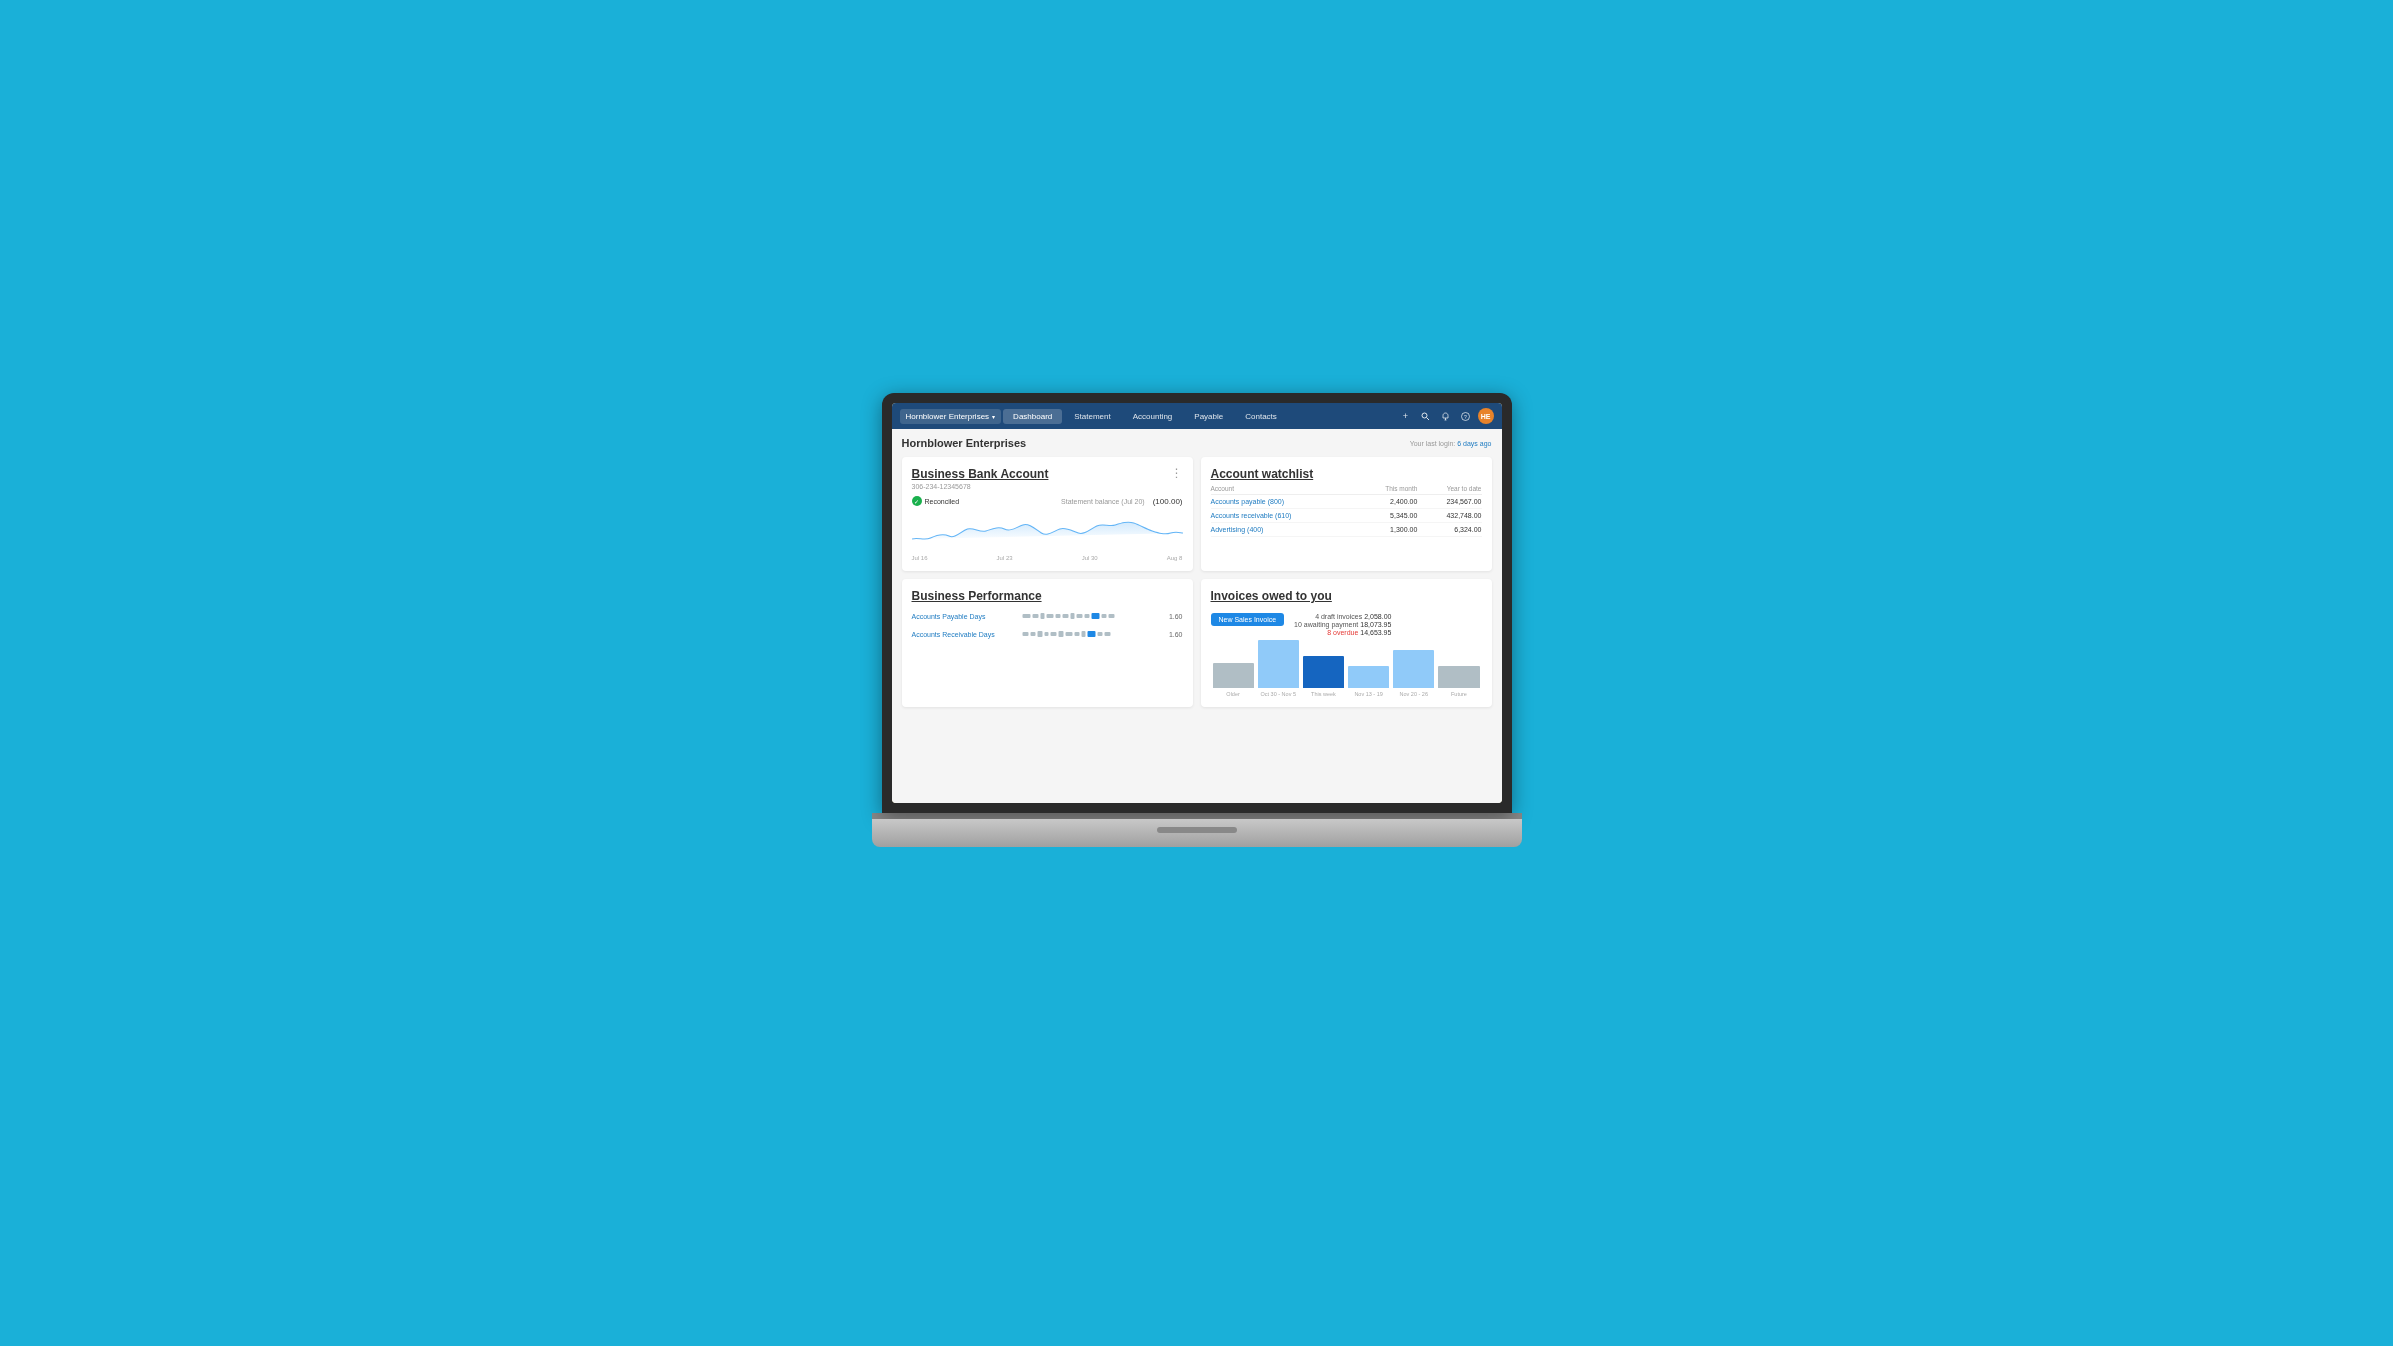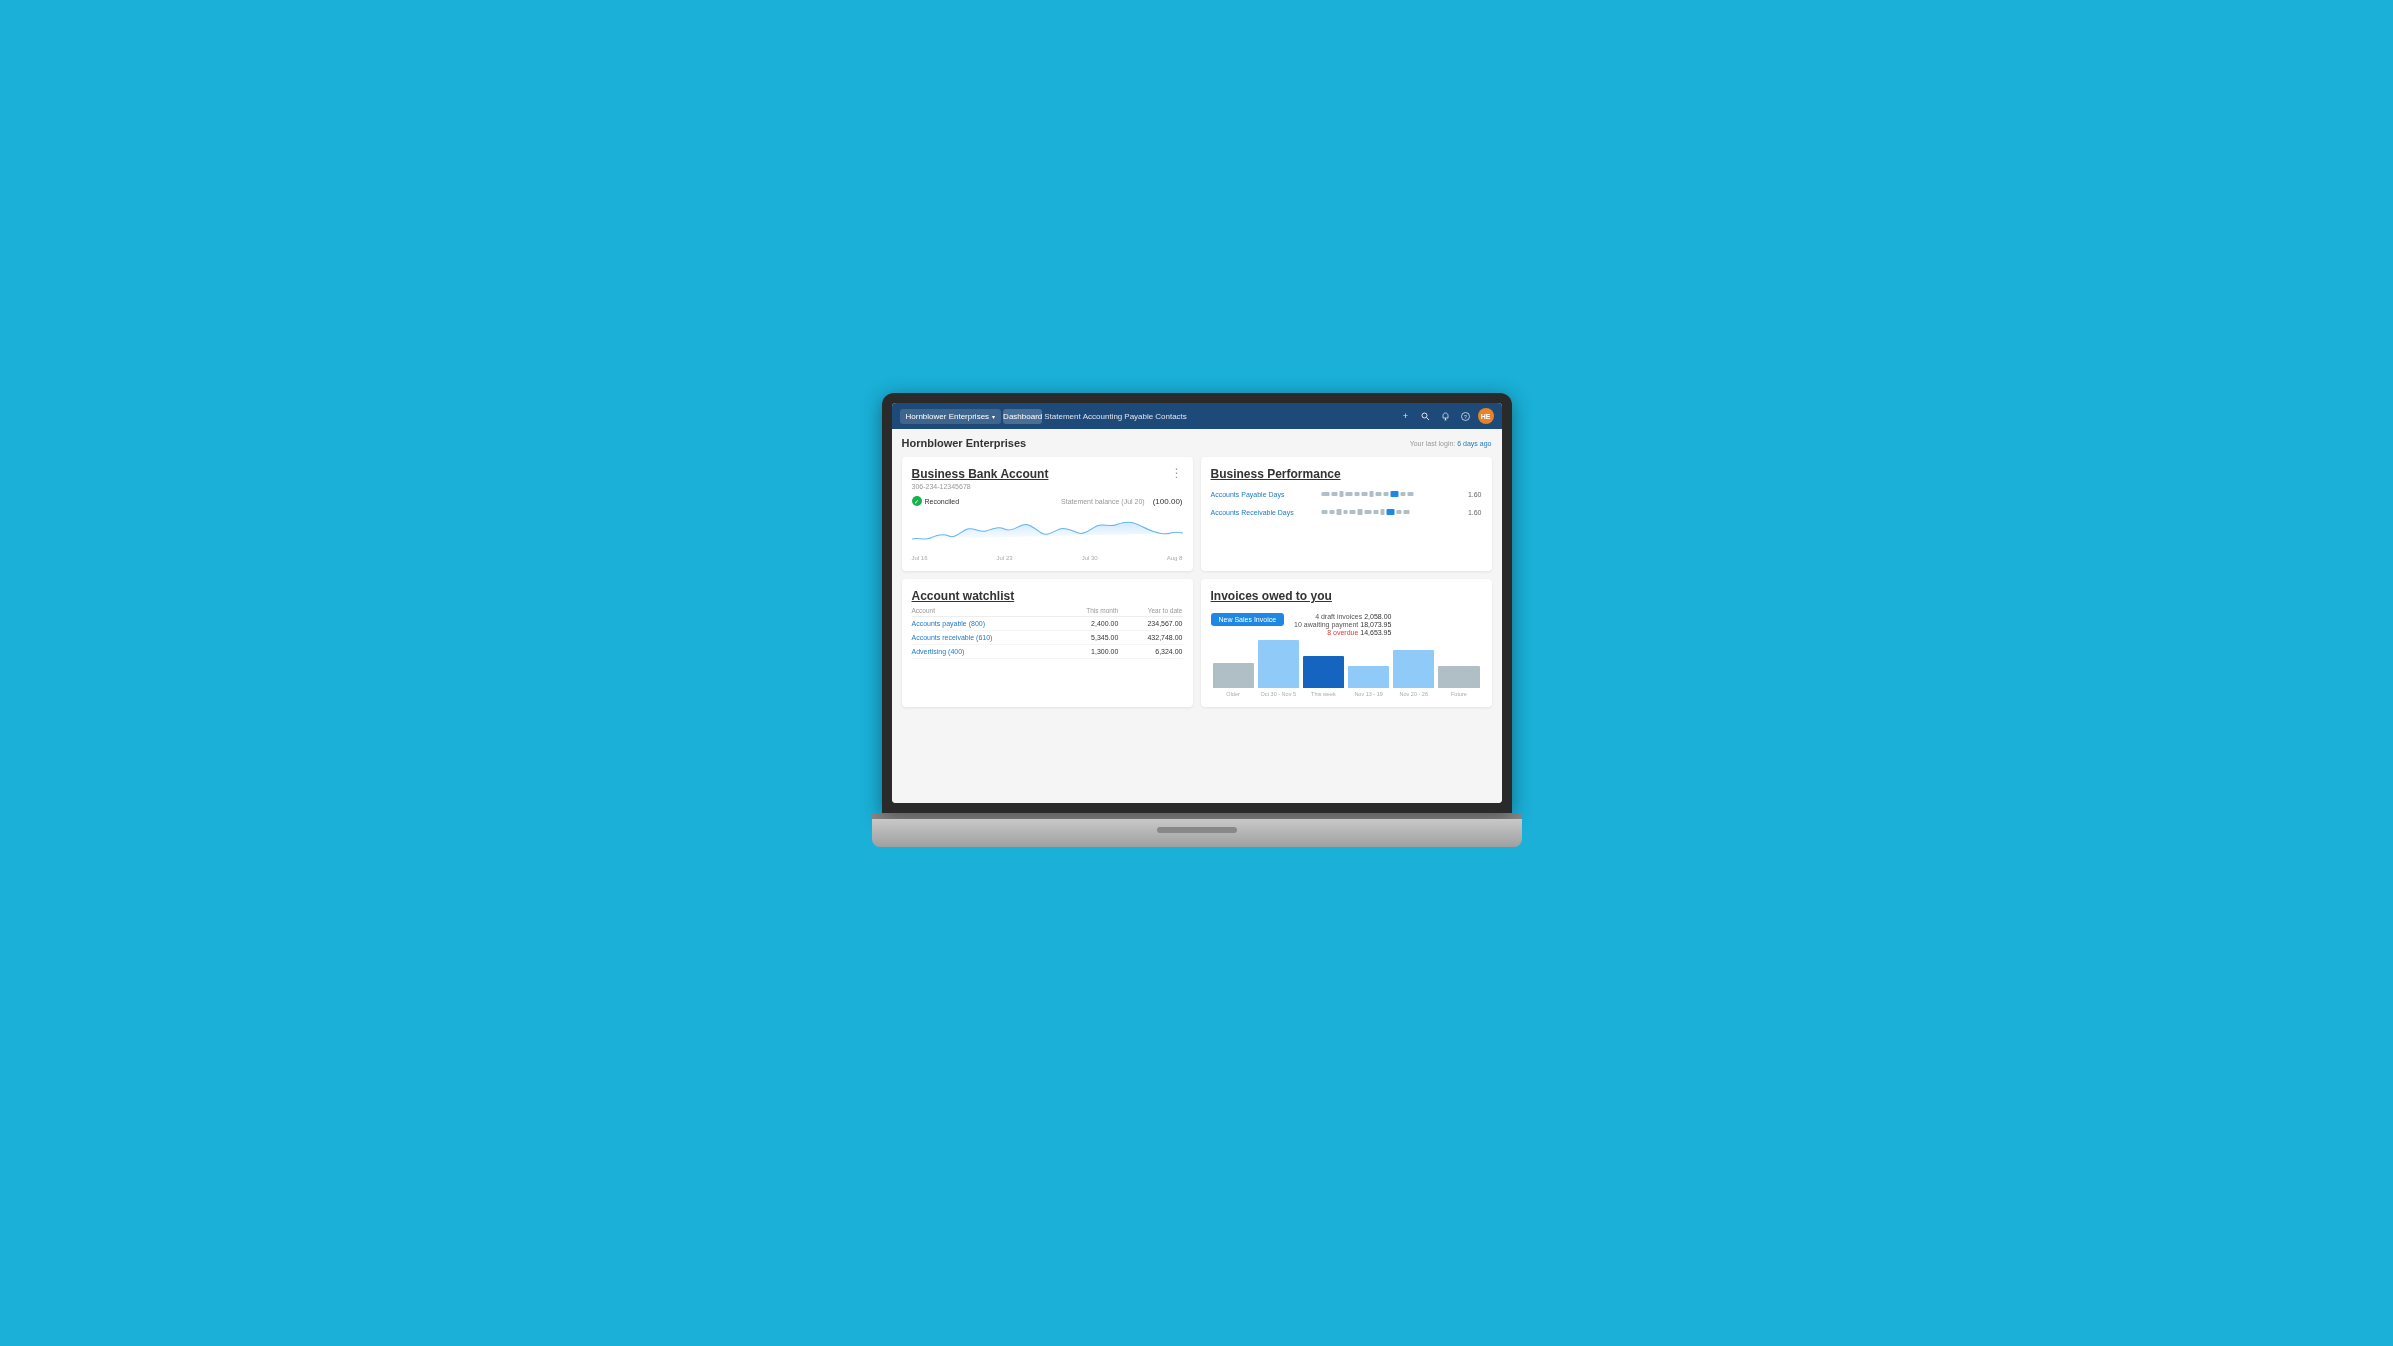--- a/index.html
+++ b/index.html
@@ -89,21 +89,21 @@
       cursor: pointer;
     }
 
     .nav-brand .chevron {
       font-size: 6px;
     }
 
     .nav-item {
       color: rgba(255,255,255,0.85);
       font-size: 8px;
-      padding: 3px 0;
+      padding: 3px 10px;
       border-radius: 3px;
       cursor: pointer;
     }
 
     .nav-item.active {
       background: rgba(255,255,255,0.2);
       color: white;
     }
 
     .nav-spacer { flex: 1; }
@@ -512,71 +512,20 @@
                     </linearGradient>
                   </defs>
                   <path d="M0,28 C5,26 10,30 15,27 C20,24 25,22 30,25 C35,28 40,20 45,18 C50,16 55,22 60,20 C65,18 70,15 75,18 C80,21 85,16 90,14 C95,12 100,18 105,22 C110,26 115,20 120,18 C125,16 130,20 135,22 C140,24 145,18 150,15 C155,12 160,16 165,14 C170,12 175,10 180,12 C185,14 190,18 195,20 C200,22 205,24 210,22 C215,20 218,22 220,22" fill="url(#chartGrad)" stroke="#64b5f6" stroke-width="1"></path>
                 </svg>
               </div>
               <div class="chart-dates">
                 <span class="chart-date-label">Jul 16</span>
                 <span class="chart-date-label">Jul 23</span>
                 <span class="chart-date-label">Jul 30</span>
                 <span class="chart-date-label">Aug 8</span>
-              </div>
-            </div>
-
-            <div class="card">
-              <div class="card-title">Business Performance</div>
-              <div style="margin-top:8px;">
-                <div class="perf-row">
-                  <div class="perf-label">Accounts Payable Days</div>
-                  <div class="perf-bar-container">
-                    <div class="perf-bar-bg">
-
-                      <svg width="100%" height="8" viewBox="0 0 120 8">
-                        <rect x="0" y="2" width="8" height="4" fill="#b0bec5" rx="1"></rect>
-                        <rect x="10" y="2" width="6" height="4" fill="#b0bec5" rx="1"></rect>
-                        <rect x="18" y="1" width="4" height="6" fill="#b0bec5" rx="1"></rect>
-                        <rect x="24" y="2" width="7" height="4" fill="#b0bec5" rx="1"></rect>
-                        <rect x="33" y="2" width="5" height="4" fill="#b0bec5" rx="1"></rect>
-                        <rect x="40" y="2" width="6" height="4" fill="#b0bec5" rx="1"></rect>
-                        <rect x="48" y="1" width="4" height="6" fill="#b0bec5" rx="1"></rect>
-                        <rect x="54" y="2" width="6" height="4" fill="#b0bec5" rx="1"></rect>
-                        <rect x="62" y="2" width="5" height="4" fill="#b0bec5" rx="1"></rect>
-                        <rect x="69" y="1" width="8" height="6" fill="#1e88e5" rx="1"></rect>
-                        <rect x="79" y="2" width="5" height="4" fill="#b0bec5" rx="1"></rect>
-                        <rect x="86" y="2" width="6" height="4" fill="#b0bec5" rx="1"></rect>
-                      </svg>
-                    </div>
-                  </div>
-                  <div class="perf-value">1.60</div>
-                </div>
-                <div class="perf-row">
-                  <div class="perf-label">Accounts Receivable Days</div>
-                  <div class="perf-bar-container">
-                    <div class="perf-bar-bg">
-                      <svg width="100%" height="8" viewBox="0 0 120 8">
-                        <rect x="0" y="2" width="6" height="4" fill="#b0bec5" rx="1"></rect>
-                        <rect x="8" y="2" width="5" height="4" fill="#b0bec5" rx="1"></rect>
-                        <rect x="15" y="1" width="5" height="6" fill="#b0bec5" rx="1"></rect>
-                        <rect x="22" y="2" width="4" height="4" fill="#b0bec5" rx="1"></rect>
-                        <rect x="28" y="2" width="6" height="4" fill="#b0bec5" rx="1"></rect>
-                        <rect x="36" y="1" width="5" height="6" fill="#b0bec5" rx="1"></rect>
-                        <rect x="43" y="2" width="7" height="4" fill="#b0bec5" rx="1"></rect>
-                        <rect x="52" y="2" width="5" height="4" fill="#b0bec5" rx="1"></rect>
-                        <rect x="59" y="1" width="4" height="6" fill="#b0bec5" rx="1"></rect>
-                        <rect x="65" y="1" width="8" height="6" fill="#1e88e5" rx="1"></rect>
-                        <rect x="75" y="2" width="5" height="4" fill="#b0bec5" rx="1"></rect>
-                        <rect x="82" y="2" width="6" height="4" fill="#b0bec5" rx="1"></rect>
-                      </svg>
-                    </div>
-                  </div>
-                  <div class="perf-value">1.60</div>
-                </div>
               </div>
             </div>
 
             <div class="card">
               <div class="card-title">Account watchlist</div>
               <table class="watchlist-table">
                 <thead>
                   <tr>
                     <th>Account</th>
                     <th>This month</th>
@@ -597,20 +546,71 @@
                   <tr>
                     <td><a href="#" class="watchlist-link">Advertising (400)</a></td>
                     <td>1,300.00</td>
                     <td>6,324.00</td>
                   </tr>
                 </tbody>
               </table>
             </div>
 
             <div class="card">
+              <div class="card-title">Business Performance</div>
+              <div style="margin-top:8px;">
+                <div class="perf-row">
+                  <div class="perf-label">Accounts Payable Days</div>
+                  <div class="perf-bar-container">
+                    <div class="perf-bar-bg">
+
+                      <svg width="100%" height="8" viewBox="0 0 120 8">
+                        <rect x="0" y="2" width="8" height="4" fill="#b0bec5" rx="1"></rect>
+                        <rect x="10" y="2" width="6" height="4" fill="#b0bec5" rx="1"></rect>
+                        <rect x="18" y="1" width="4" height="6" fill="#b0bec5" rx="1"></rect>
+                        <rect x="24" y="2" width="7" height="4" fill="#b0bec5" rx="1"></rect>
+                        <rect x="33" y="2" width="5" height="4" fill="#b0bec5" rx="1"></rect>
+                        <rect x="40" y="2" width="6" height="4" fill="#b0bec5" rx="1"></rect>
+                        <rect x="48" y="1" width="4" height="6" fill="#b0bec5" rx="1"></rect>
+                        <rect x="54" y="2" width="6" height="4" fill="#b0bec5" rx="1"></rect>
+                        <rect x="62" y="2" width="5" height="4" fill="#b0bec5" rx="1"></rect>
+                        <rect x="69" y="1" width="8" height="6" fill="#1e88e5" rx="1"></rect>
+                        <rect x="79" y="2" width="5" height="4" fill="#b0bec5" rx="1"></rect>
+                        <rect x="86" y="2" width="6" height="4" fill="#b0bec5" rx="1"></rect>
+                      </svg>
+                    </div>
+                  </div>
+                  <div class="perf-value">1.60</div>
+                </div>
+                <div class="perf-row">
+                  <div class="perf-label">Accounts Receivable Days</div>
+                  <div class="perf-bar-container">
+                    <div class="perf-bar-bg">
+                      <svg width="100%" height="8" viewBox="0 0 120 8">
+                        <rect x="0" y="2" width="6" height="4" fill="#b0bec5" rx="1"></rect>
+                        <rect x="8" y="2" width="5" height="4" fill="#b0bec5" rx="1"></rect>
+                        <rect x="15" y="1" width="5" height="6" fill="#b0bec5" rx="1"></rect>
+                        <rect x="22" y="2" width="4" height="4" fill="#b0bec5" rx="1"></rect>
+                        <rect x="28" y="2" width="6" height="4" fill="#b0bec5" rx="1"></rect>
+                        <rect x="36" y="1" width="5" height="6" fill="#b0bec5" rx="1"></rect>
+                        <rect x="43" y="2" width="7" height="4" fill="#b0bec5" rx="1"></rect>
+                        <rect x="52" y="2" width="5" height="4" fill="#b0bec5" rx="1"></rect>
+                        <rect x="59" y="1" width="4" height="6" fill="#b0bec5" rx="1"></rect>
+                        <rect x="65" y="1" width="8" height="6" fill="#1e88e5" rx="1"></rect>
+                        <rect x="75" y="2" width="5" height="4" fill="#b0bec5" rx="1"></rect>
+                        <rect x="82" y="2" width="6" height="4" fill="#b0bec5" rx="1"></rect>
+                      </svg>
+                    </div>
+                  </div>
+                  <div class="perf-value">1.60</div>
+                </div>
+              </div>
+            </div>
+
+            <div class="card">
               <div class="invoices-header">
                 <div class="card-title">Invoices owed to you</div>
               </div>
               <div style="display:flex; align-items:flex-start; gap:10px; margin-bottom:4px;">
                 <button class="new-invoice-btn">New Sales Invoice</button>
                 <div class="invoice-stats">
                   <div class="invoice-stat">
                     <span>4 draft invoices</span>
                     <span class="amount">2,058.00</span>
                   </div>

